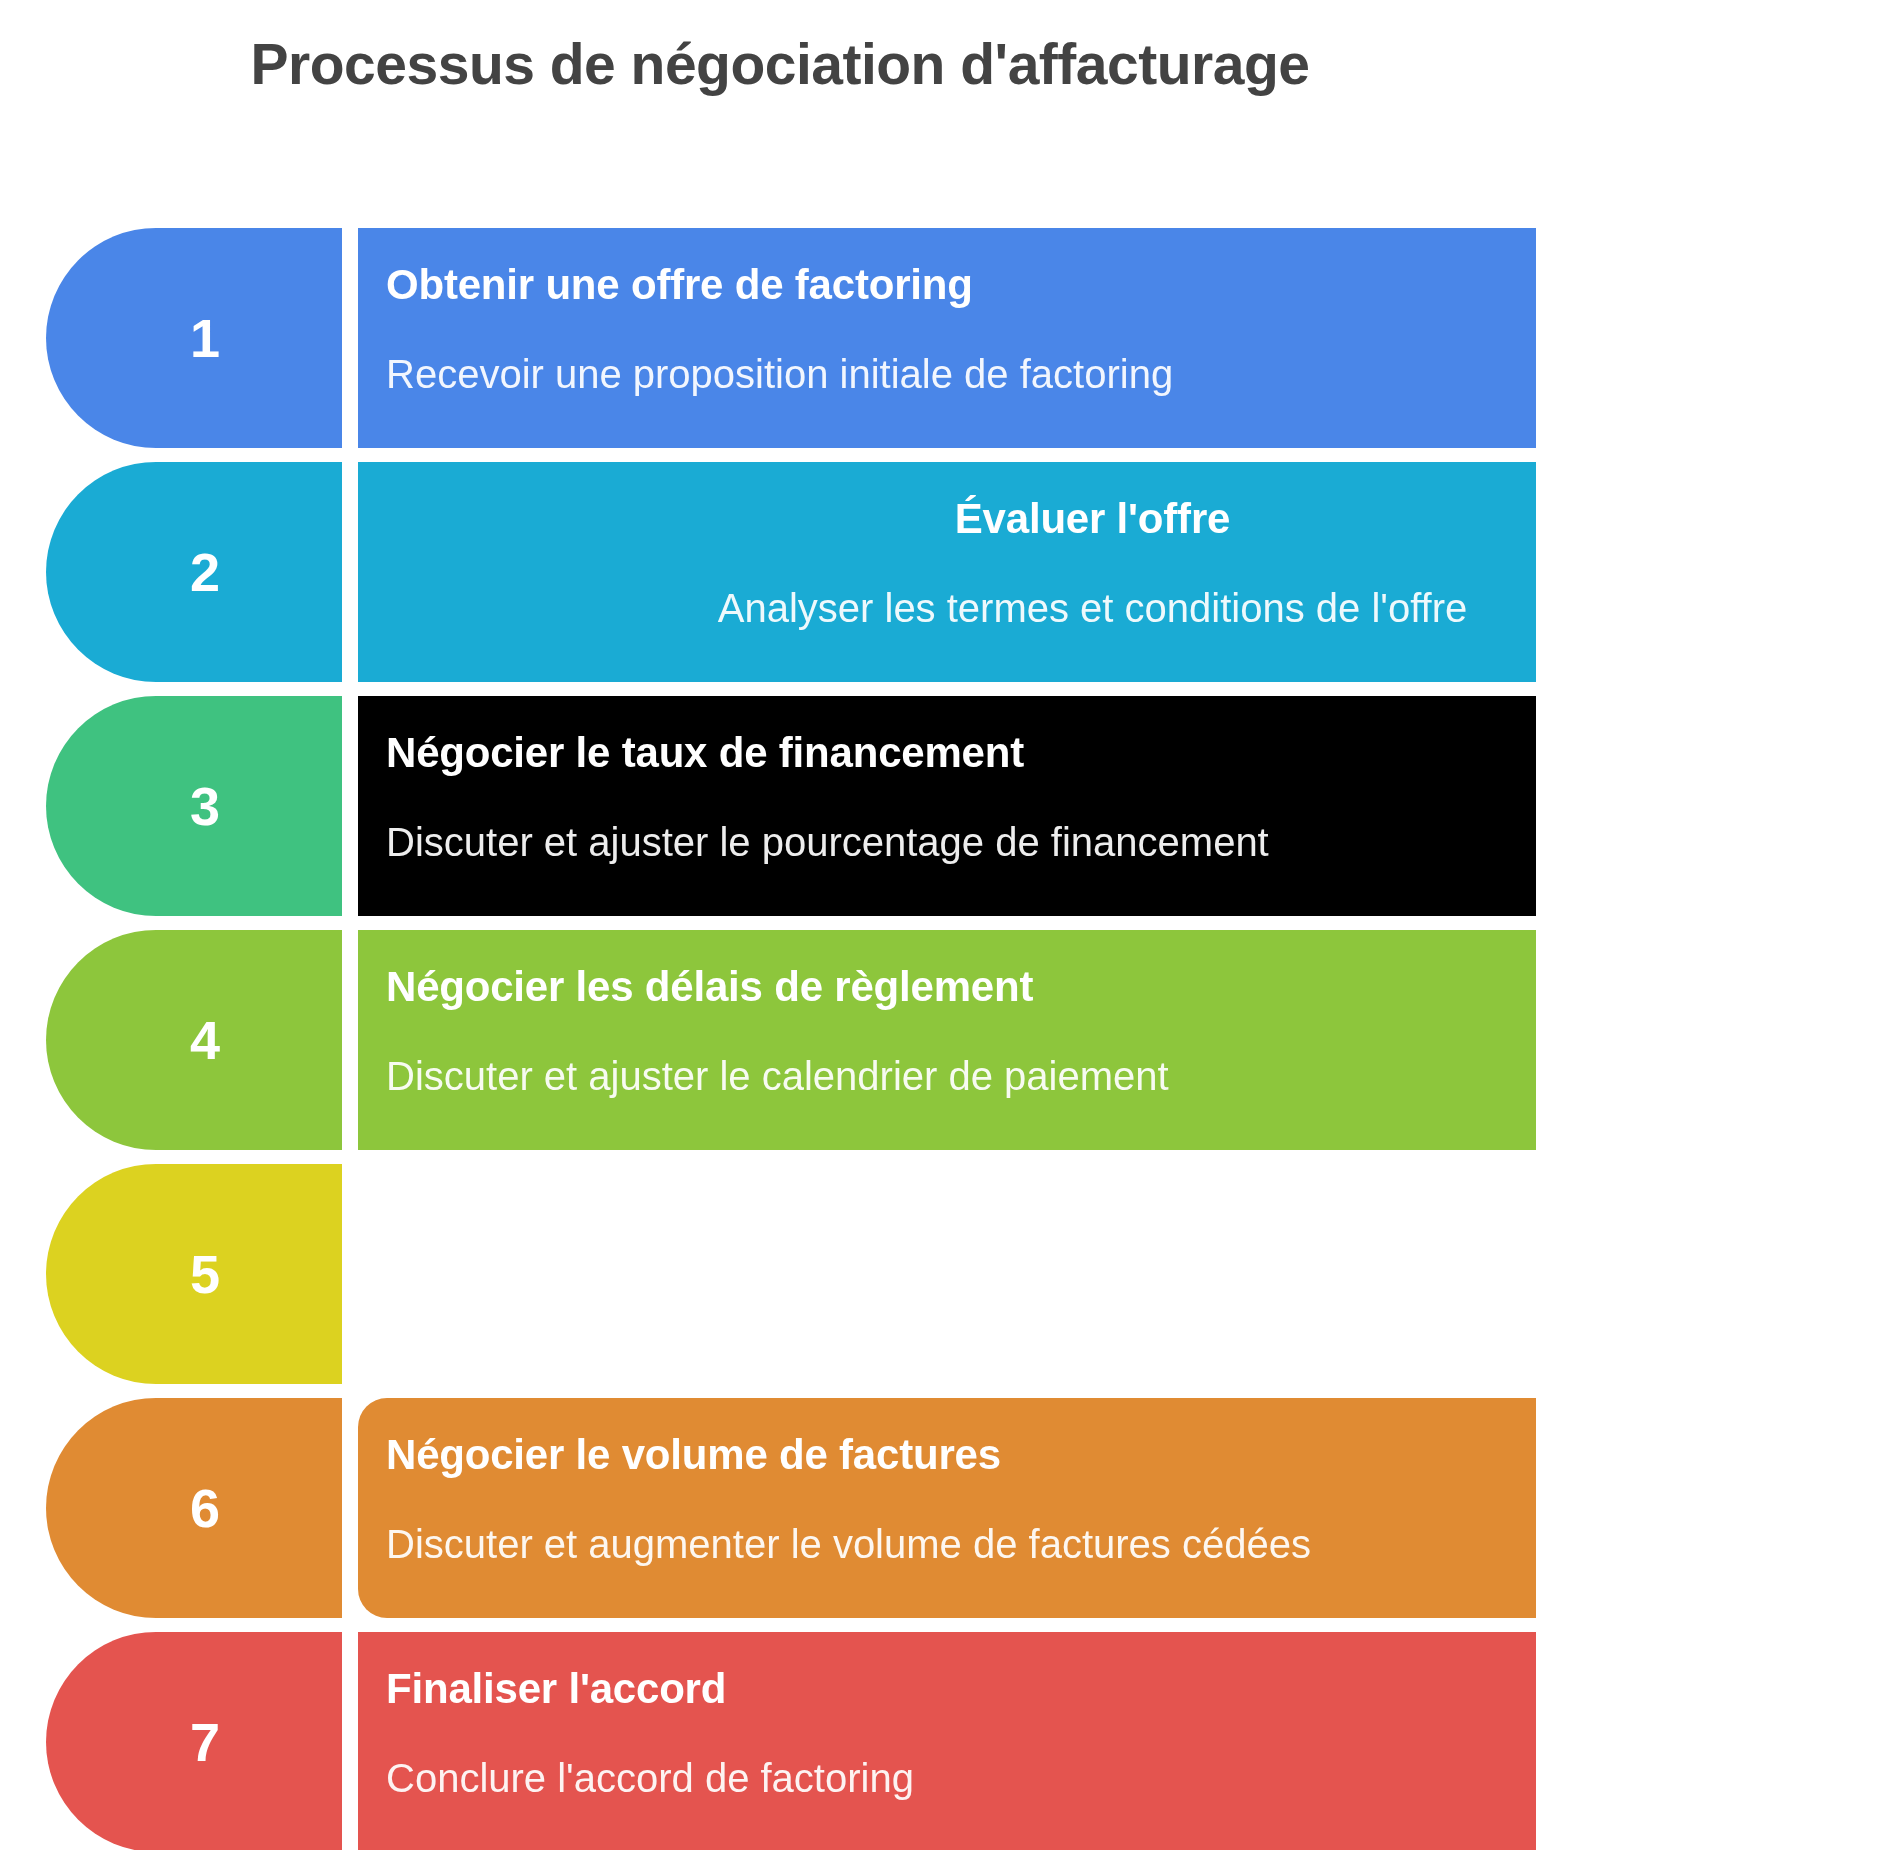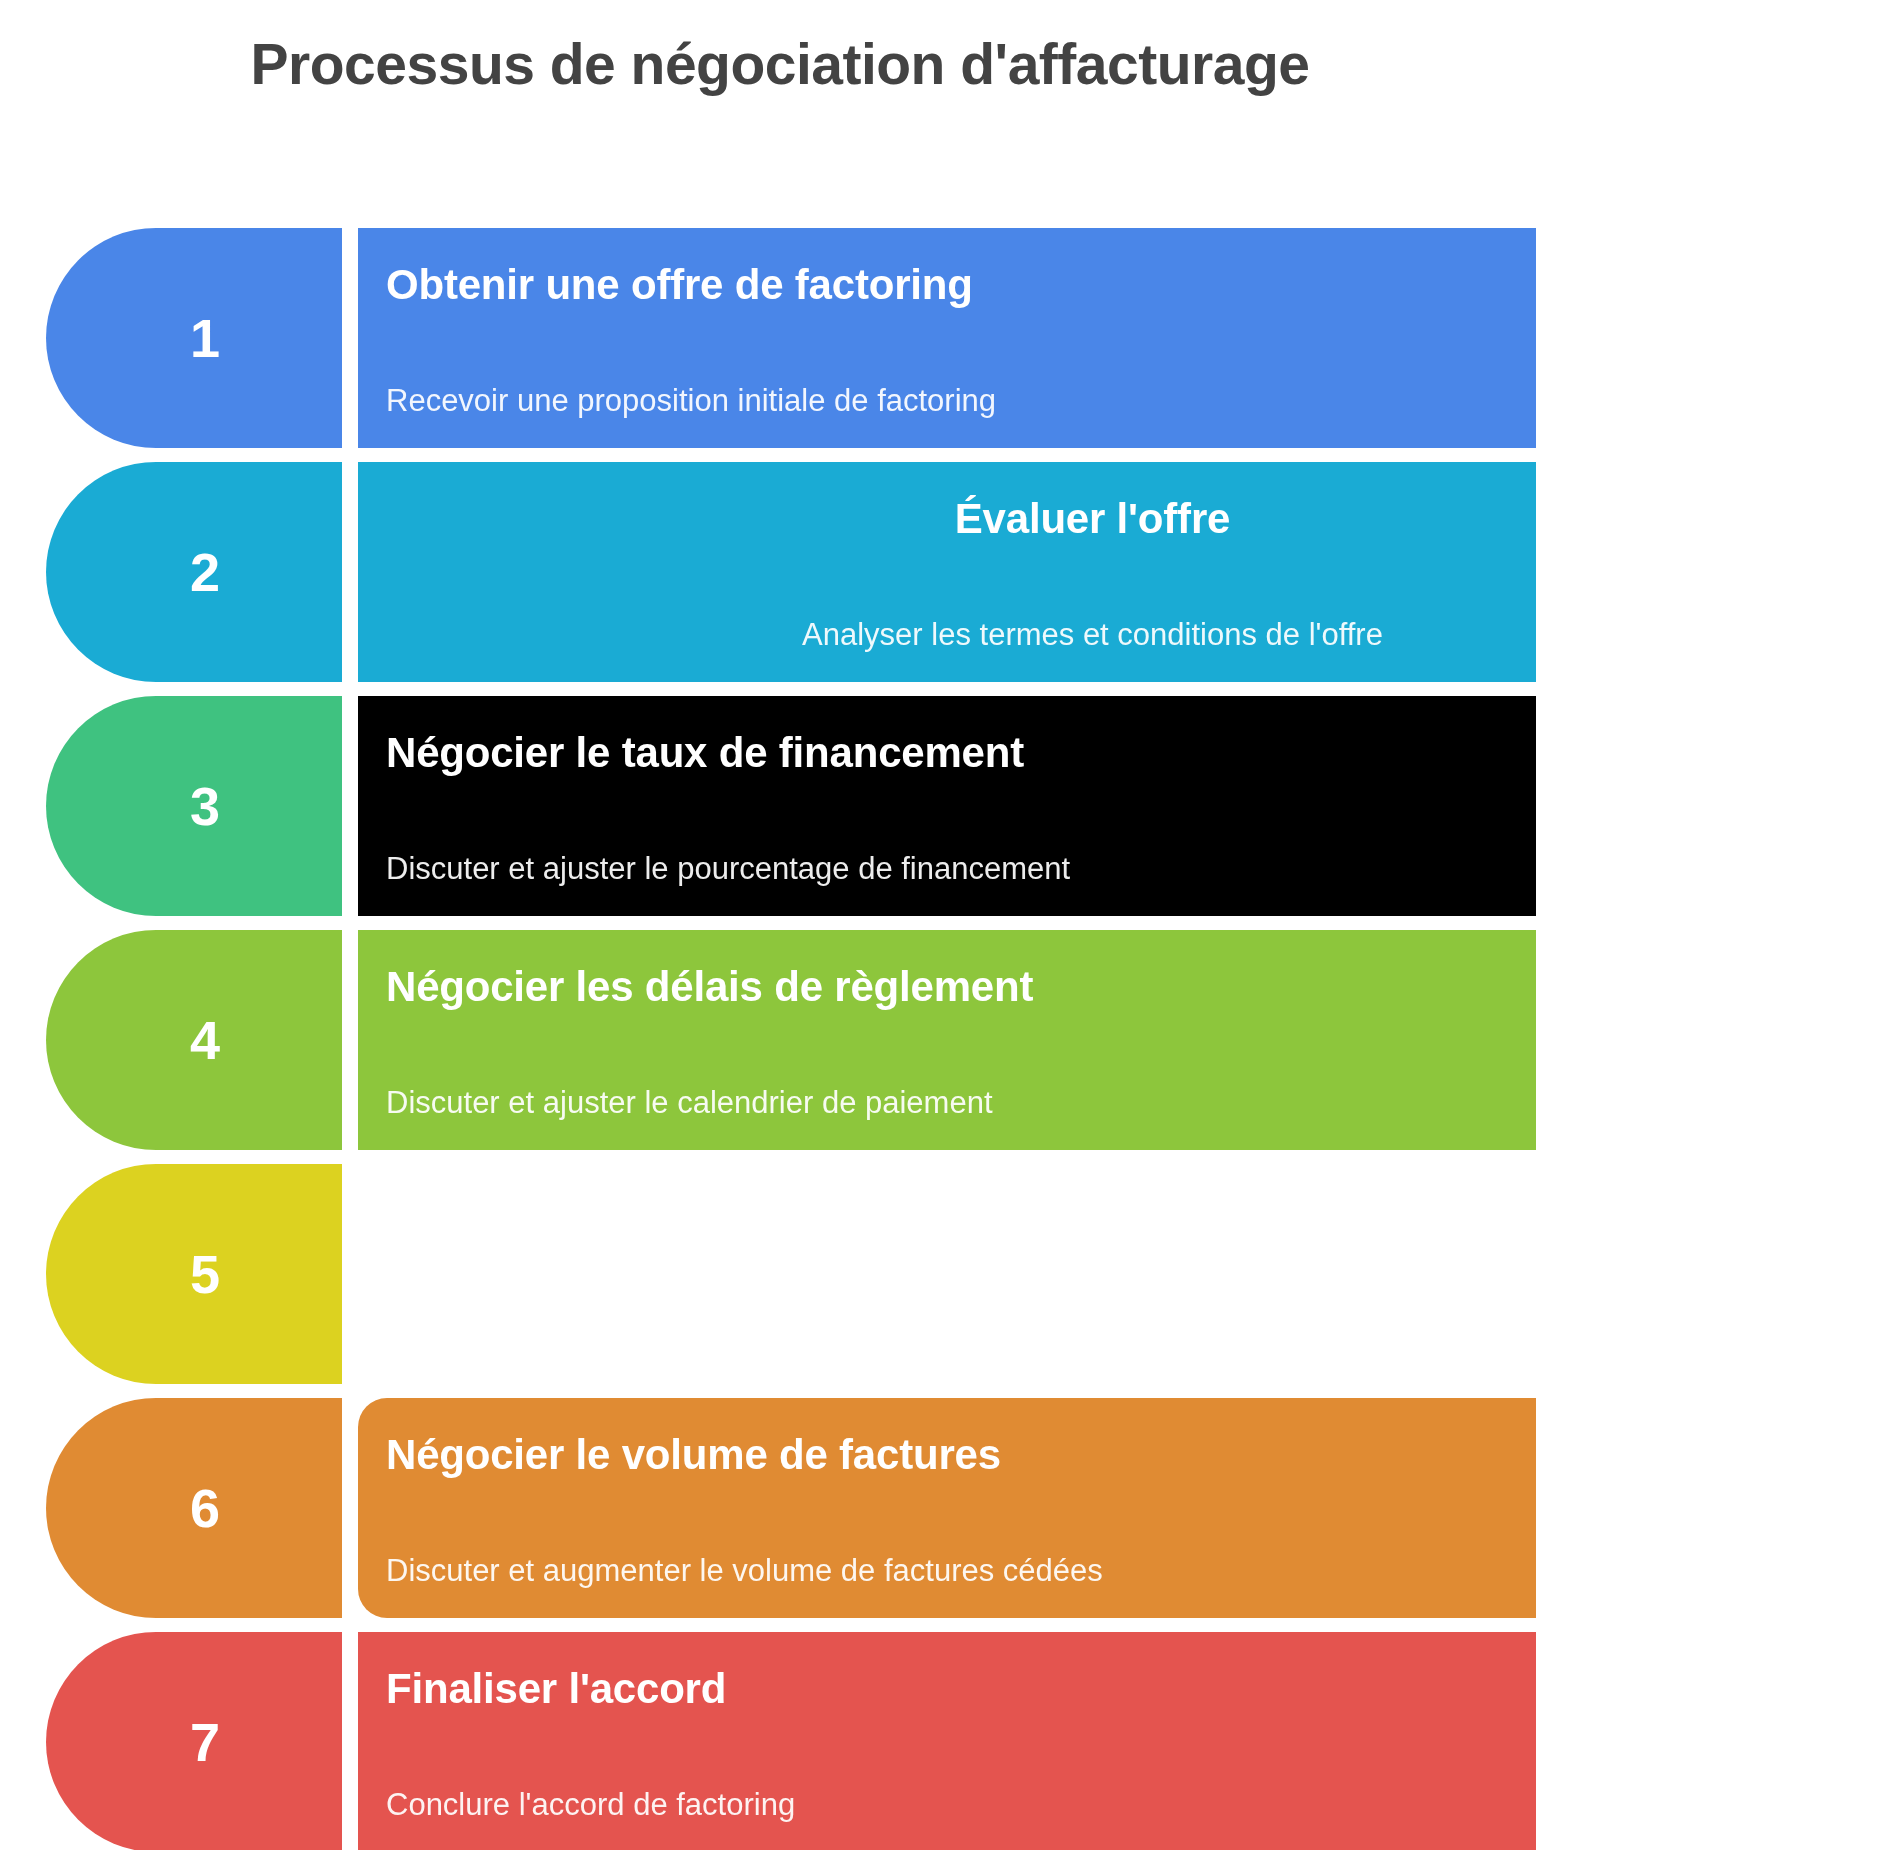--- a/index.html
+++ b/index.html
@@ -74,33 +74,32 @@
     position: absolute;
     left: 358px;
     top: 0;
     right: 61px;
     height: 220px;
     box-sizing: border-box;
     padding: 34px 40px 0 28px;
     display: flex;
     flex-direction: column;
     justify-content: flex-start;
-    gap: 32px;
   }
   .step-title {
     color: #ffffff;
     font-size: 42px;
     font-weight: bold;
     line-height: 1.1;
     letter-spacing: -0.2px;
     margin: 0;
   }
   .step-desc {
     color: rgba(255,255,255,0.93);
-    font-size: 31px;
+    font-size: 40px;
     font-weight: normal;
     line-height: 1.2;
     margin: 0;
     padding-top: 42px;
   }
 </style>
 </head>
 <body>
 
 <div class="canvas" style="background: rgb(255, 255, 255);">

